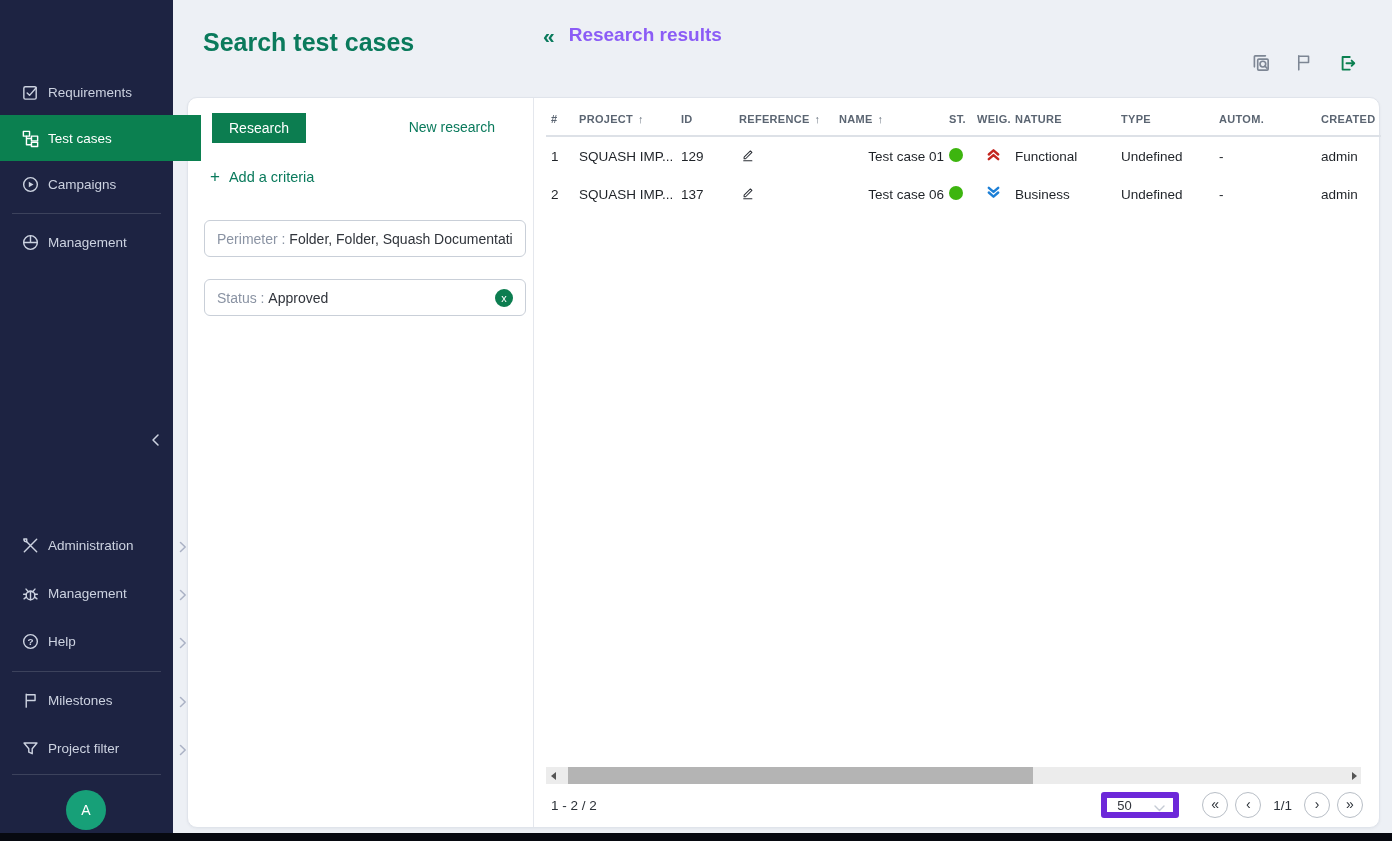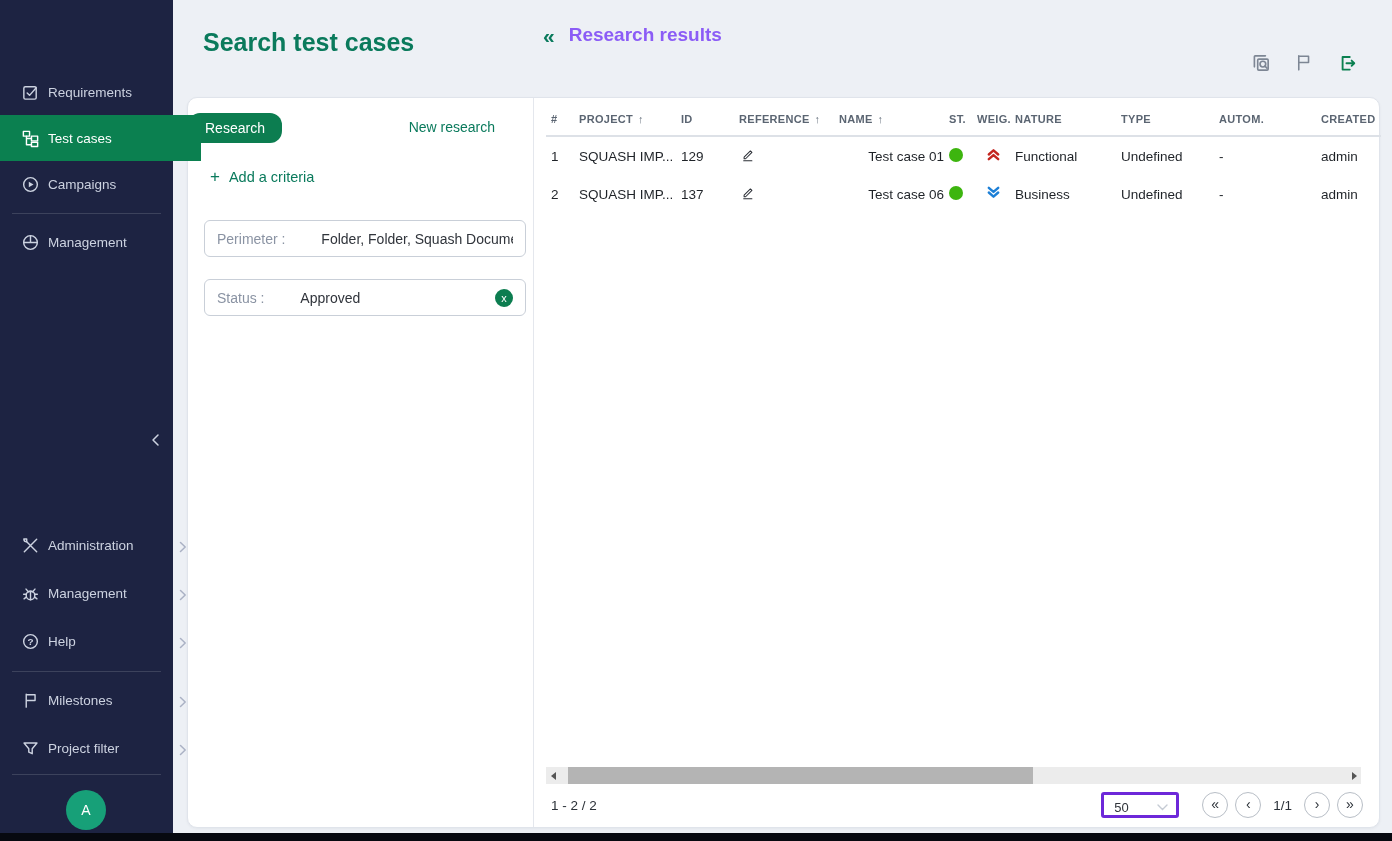--- a/index.html
+++ b/index.html
@@ -28,25 +28,25 @@
   .title-right .tr-text { font-size:19px; font-weight:700; color:#8b5cf6; }
   .toolbar { position:absolute; top:52px; right:34px; display:flex; gap:21px; align-items:center; }
   .tb-btn { width:22px; height:22px; color:#7d8694; cursor:pointer; }
   .tb-btn.green { color:#0a8050; }
 
   
   .card { position:absolute; left:187px; top:97px; width:1193px; height:731px; background:#fff; border:1px solid #e0e4eb; border-radius:10px; box-shadow:0 1px 3px rgba(20,30,60,.05); }
 
   
   .panel-left { position:absolute; left:0; top:0; width:346px; height:100%; border-right:1px solid #e4e7ed; }
-  .research-btn { position:absolute; left:0; top:15px; height:30px; padding:0 17px; background:#0c7d50; color:#fff; border:none; border-radius:12px; font-size:14px; font-family:inherit; cursor:pointer; }
+  .research-btn { position:absolute; left:24px; top:15px; height:30px; padding:0 17px; background:#0c7d50; color:#fff; border:none; border-radius:0; font-size:14px; font-family:inherit; cursor:pointer; }
   .new-research { position:absolute; right:38px; top:21px; font-size:14px; color:#0a7a5c; cursor:pointer; }
   .add-criteria { position:absolute; left:22px; top:69px; font-size:14.5px; color:#0a7a5c; cursor:pointer; display:flex; align-items:center; gap:9px; }
   .plus-glyph { font-size:17px; font-weight:400; }
-  .chip { position:absolute; left:16px; width:322px; height:37px; border:1px solid #c9cfd8; border-radius:6px; background:#fff; display:flex; align-items:center; padding:0 12px; cursor:pointer; overflow:hidden;gap:32px; }
+  .chip { position:absolute; left:16px; width:322px; height:37px; border:1px solid #c9cfd8; border-radius:6px; background:#fff; display:flex; align-items:center; padding:0 12px; cursor:pointer; overflow:hidden; }
   .chip .c-label { color:#8a93a3; font-size:14px; white-space:pre; }
   .chip .c-value { color:#30343b; font-size:14px; white-space:nowrap; overflow:hidden; }
   .chip-remove { margin-left:auto; min-width:18px; width:18px; height:18px; border-radius:50%; background:#0c7d50; color:#fff; display:flex; align-items:center; justify-content:center; font-size:11px; cursor:pointer; }
 
   
   .panel-right { position:absolute; left:346px; top:0; right:0; bottom:0; }
   table.results { border-collapse:collapse; table-layout:fixed; width:835px; margin-left:12px; }
   .c0{width:28px}.c1{width:102px}.c2{width:58px}.c3{width:100px}.c4{width:110px}.c5{width:28px}.c6{width:38px}.c7{width:106px}.c8{width:98px}.c9{width:102px}.c10{width:65px}
   table.results th { font-size:11px; font-weight:700; color:#5b6572; letter-spacing:.3px; text-align:left; padding:15px 0 10px 5px; border-bottom:2px solid #dde1e7; white-space:nowrap; overflow:hidden; cursor:pointer; }
   table.results th .sort { color:#6a7480; font-weight:400; font-size:11px; margin-left:5px; }
@@ -61,21 +61,21 @@
   .hs-arrow { position:absolute; top:0; width:14px; height:17px; display:flex; align-items:center; justify-content:center; cursor:pointer; }
   .hs-arrow.left { left:0; } .hs-arrow.right { right:0; }
   .tri-l { width:0; height:0; border-top:4px solid transparent; border-bottom:4px solid transparent; border-right:5px solid #555; }
   .tri-r { width:0; height:0; border-top:4px solid transparent; border-bottom:4px solid transparent; border-left:5px solid #555; }
   .hs-thumb { position:absolute; left:22px; top:0; width:465px; height:17px; background:#b4b4b4; cursor:grab; }
 
   
   .foot { position:absolute; left:12px; right:16px; top:692px; height:30px; display:flex; align-items:center; }
   .range { font-size:13.5px; color:#2b3138; margin-left:5px; }
   .foot-right { margin-left:auto; display:flex; align-items:center; gap:7px; }
-  .psize { width:78px; height:26px; border:3px solid #6d28d9; border-radius:3px; display:flex; align-items:flex-end; padding:0 8px 0 10px; cursor:pointer; margin-right:16px; }
+  .psize { width:78px; height:26px; border:6px solid #6d28d9; border-radius:3px; display:flex; align-items:flex-start; padding:0 8px 0 10px; cursor:pointer; margin-right:16px; }
   .psize .ps-val { font-size:13px; color:#30343b; }
   .psize .ps-chev { margin-left:auto; color:#c5cbd4; }
   .pg-btn { width:26px; height:26px; border:1px solid #b8bec6; border-radius:50%; background:#fff; display:flex; align-items:center; justify-content:center; font-size:14px; color:#2b3138; cursor:pointer; line-height:1; padding-bottom:2px; }
   .pg-ind { font-size:13.5px; color:#2b3138; margin:0 5px; }
 
   .bottom-bar { position:absolute; left:0; bottom:0; width:1392px; height:8px; background:#070910; z-index:9; }
 </style>
 </head>
 <body>
 

